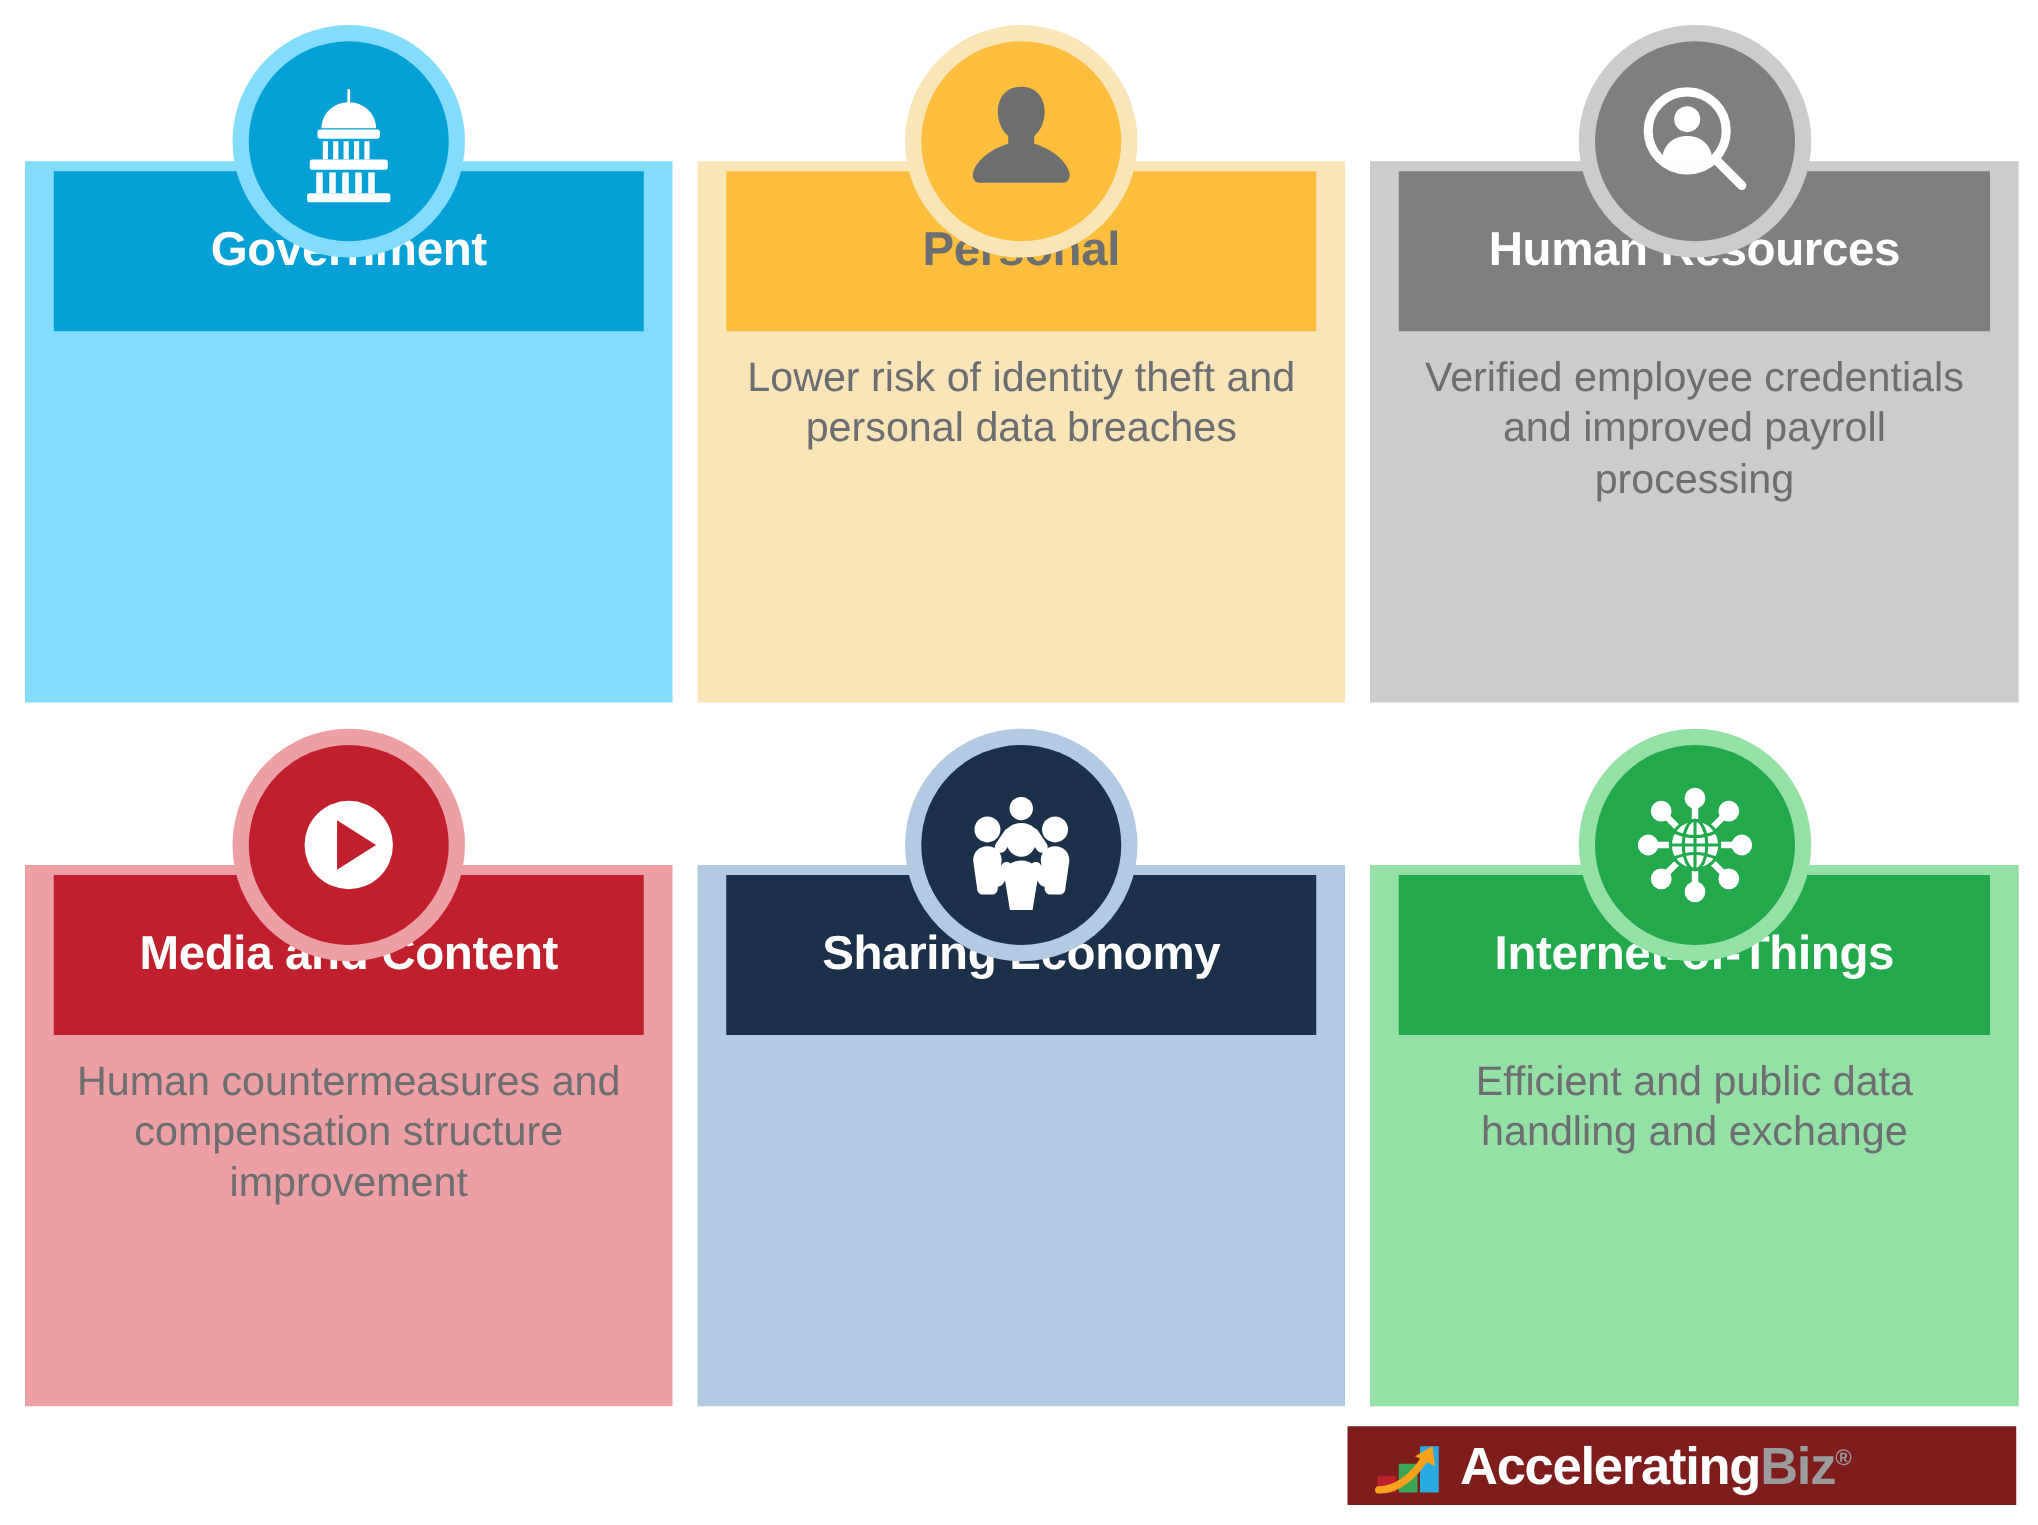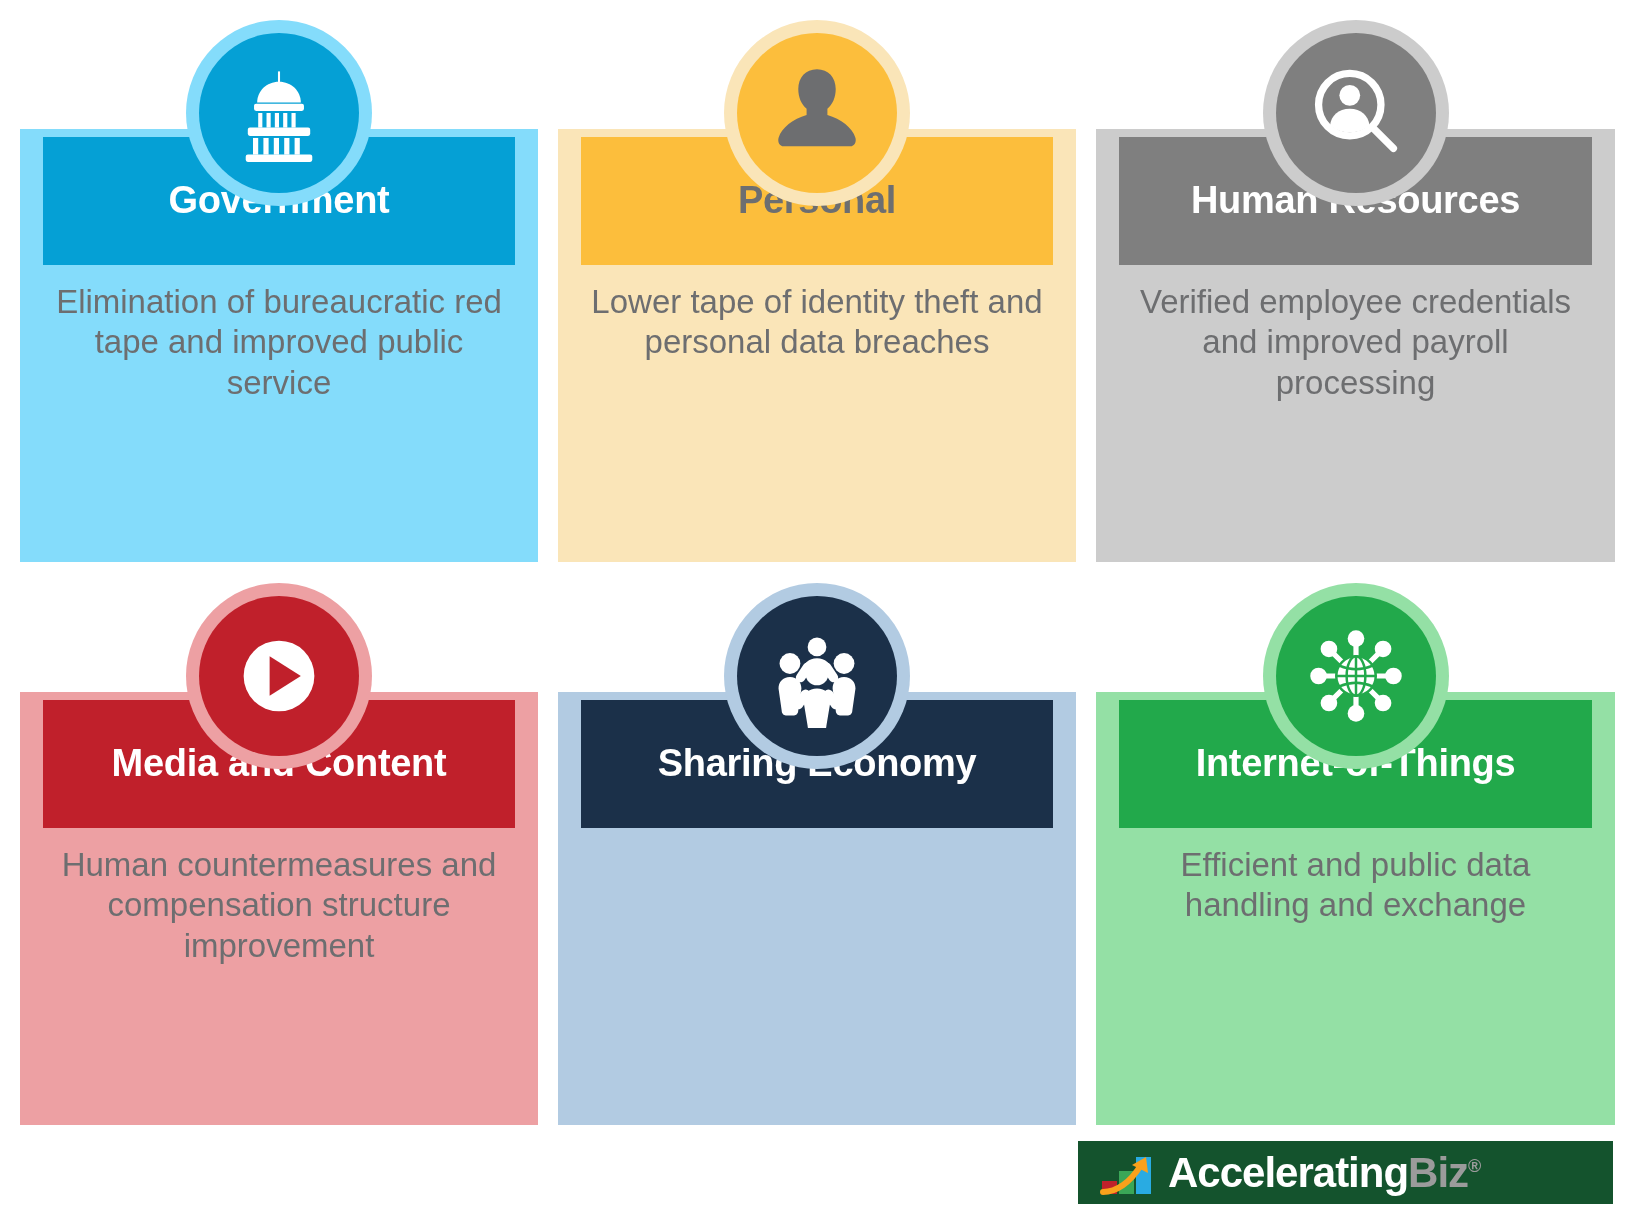--- a/index.html
+++ b/index.html
@@ -106,21 +106,21 @@
     line-height: 1.22;
   }
 
   
   .logo {
     position: absolute;
     left: 1078px;
     top: 1141px;
     width: 535px;
     height: 63px;
-    background: #14532d;
+    background: #7f1d1d;
     display: flex;
     align-items: center;
     padding-left: 22px;
     box-sizing: border-box;
   }
   .logo-mark {
     width: 54px;
     height: 44px;
     margin-right: 14px;
     flex: 0 0 auto;
@@ -168,38 +168,37 @@
               <rect x="55" y="74" width="5" height="16"></rect>
               <rect x="65" y="74" width="5" height="16"></rect>
               <rect x="18" y="90" width="64" height="7" rx="2"></rect>
             </g>
           </svg>
         </div>
       </div>
       <div class="title-band" style="background:#05a0d5">
         <span style="color:#ffffff">Government</span>
       </div>
-      <div class="desc">Elimination of bureaucratic red tape and improved public service</div>
     </div>
 
     <div class="card">
       <div class="card-body" style="background:#fae5b8"></div>
       <div class="icon-wrap" style="background:#fae5b8">
         <div class="icon-disc" style="background:#fcbe3c">
           <svg viewBox="0 0 100 100">
             <g fill="#6d6e70">
               <path d="M50 8c-11 0-18 8-18 19 0 8 3 15 8 19v6c-13 4-24 12-27 22-1 4 1 8 5 8h64c4 0 6-4 5-8-3-10-14-18-27-22v-6c5-4 8-11 8-19 0-11-7-19-18-19z"></path>
             </g>
           </svg>
         </div>
       </div>
       <div class="title-band" style="background:#fcbe3c">
         <span style="color:#6d6e70">Personal</span>
       </div>
-      <div class="desc">Lower tape of identity theft and personal data breaches</div>
+      <div class="desc">Lower risk of identity theft and personal data breaches</div>
     </div>
 
     <div class="card">
       <div class="card-body" style="background:#cccccc"></div>
       <div class="icon-wrap" style="background:#cccccc">
         <div class="icon-disc" style="background:#7f7f7f">
           <svg viewBox="0 0 100 100">
             <g fill="none" stroke="#ffffff" stroke-width="7" stroke-linecap="round">
               <circle cx="44" cy="42" r="30"></circle>
               <line x1="66" y1="64" x2="86" y2="84"></line>

